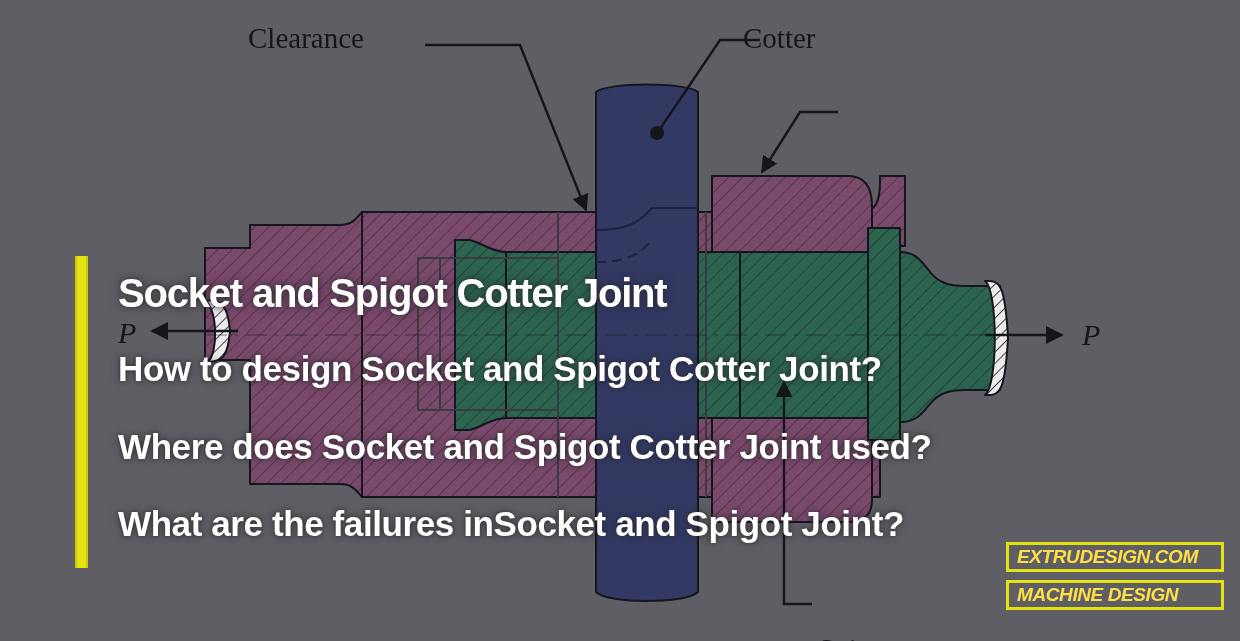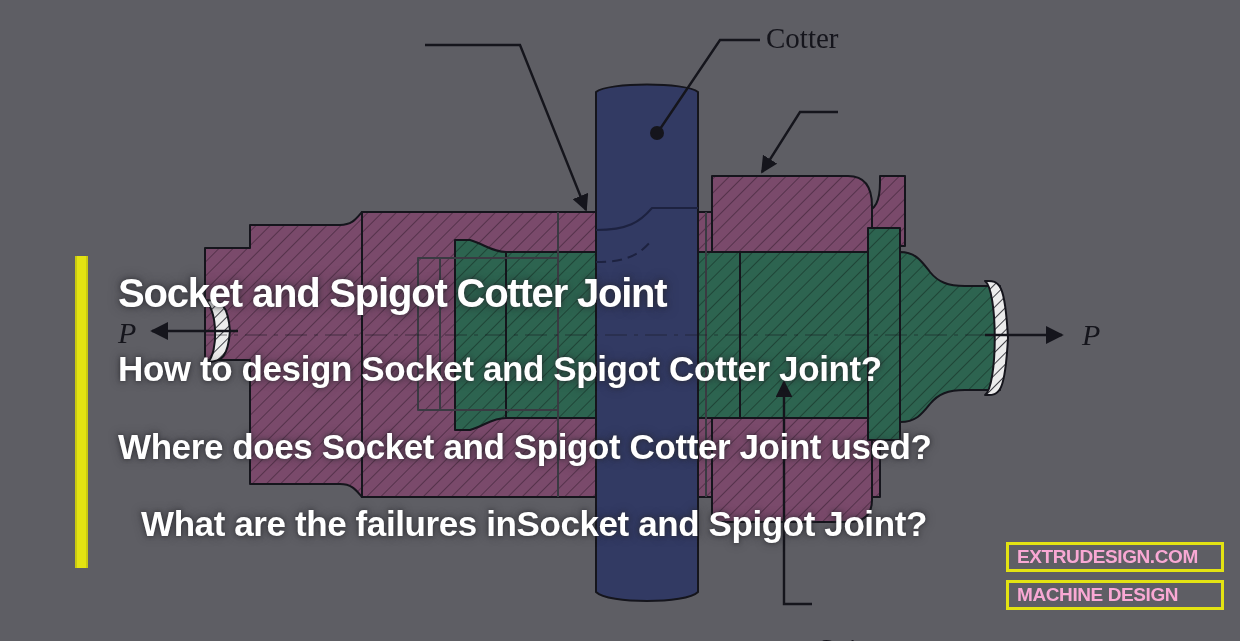--- a/index.html
+++ b/index.html
@@ -43,42 +43,43 @@
     color:#ffffff;
     font-size:35px;
     font-weight:bold;
     line-height:41px;
     letter-spacing:-.4px;
     white-space:nowrap;
     text-shadow:0 0 4px rgba(40,40,45,.8), 0 0 10px rgba(40,40,45,.5);
   }
   .sub1{margin-top:20px;}
   .sub2{margin-top:37px;}
-  .sub3{margin-top:36px;margin-left:23px;}
+  .sub3{margin-top:36px;}
   
   .badges{
     position:absolute;
     right:16px;bottom:14px;
     width:218px;
   }
   .badge{
     border:3px solid #e3e312;
     background:#5e5e64;
     height:30px;
     display:flex;align-items:center;
     padding:0 8px;
     margin-bottom:8px;
   }
   .badge:last-child{margin-bottom:17px;}
   .badge span{
-    color:#f9a8d4;
+    color:#fde047;
     font-size:19px;
     font-weight:bold;
     letter-spacing:-.4px;
     white-space:nowrap;
+    font-style:italic;
   }
   
   .callout{
     position:absolute;
     color:#15151c;
     font-family:"Liberation Serif", serif;
     font-size:29px;
     white-space:nowrap;
   }
   .force-label{
@@ -187,22 +188,23 @@
 
       <path d="M 812,604 L 784,604 L 784,382" marker-end="url(#arrowHead)"></path>
     </g>
 
     <g stroke="#15151c" stroke-width="2.6" fill="none">
       <path d="M 238,331 L 152,331" marker-end="url(#arrowHead)"></path>
       <path d="M 985,335 L 1062,335" marker-end="url(#arrowHead)"></path>
     </g>
   </svg>
 
-
-  <div class="callout" style="left:766px;top:22px;">Cotter</div>
+  <div class="callout" style="left:248px;top:22px;">Clearance</div>
+
+  <div class="callout" style="left:743px;top:22px;">Cotter</div>
 
 
   <div class="callout" style="left:818px;top:587px;margin-top:46px;">Spigot</div>
 
   <div class="force-label" style="left:118px;top:316px;">P</div>
 
   <div class="force-label" style="left:1082px;top:318px;">P</div>
 
   <div class="accent-bar"></div>
 

